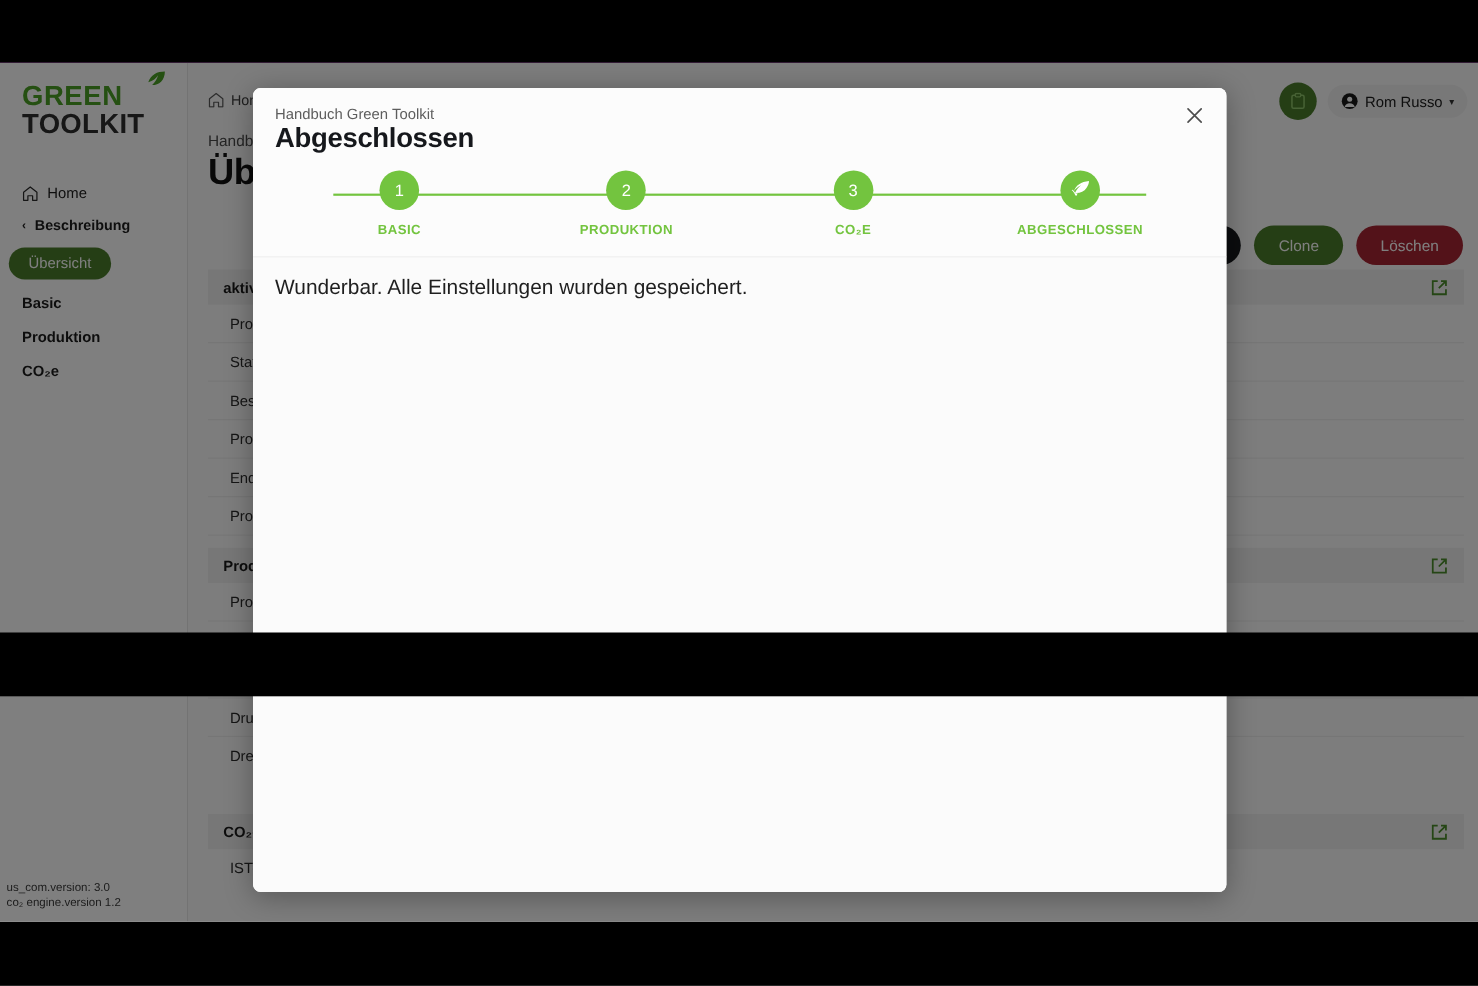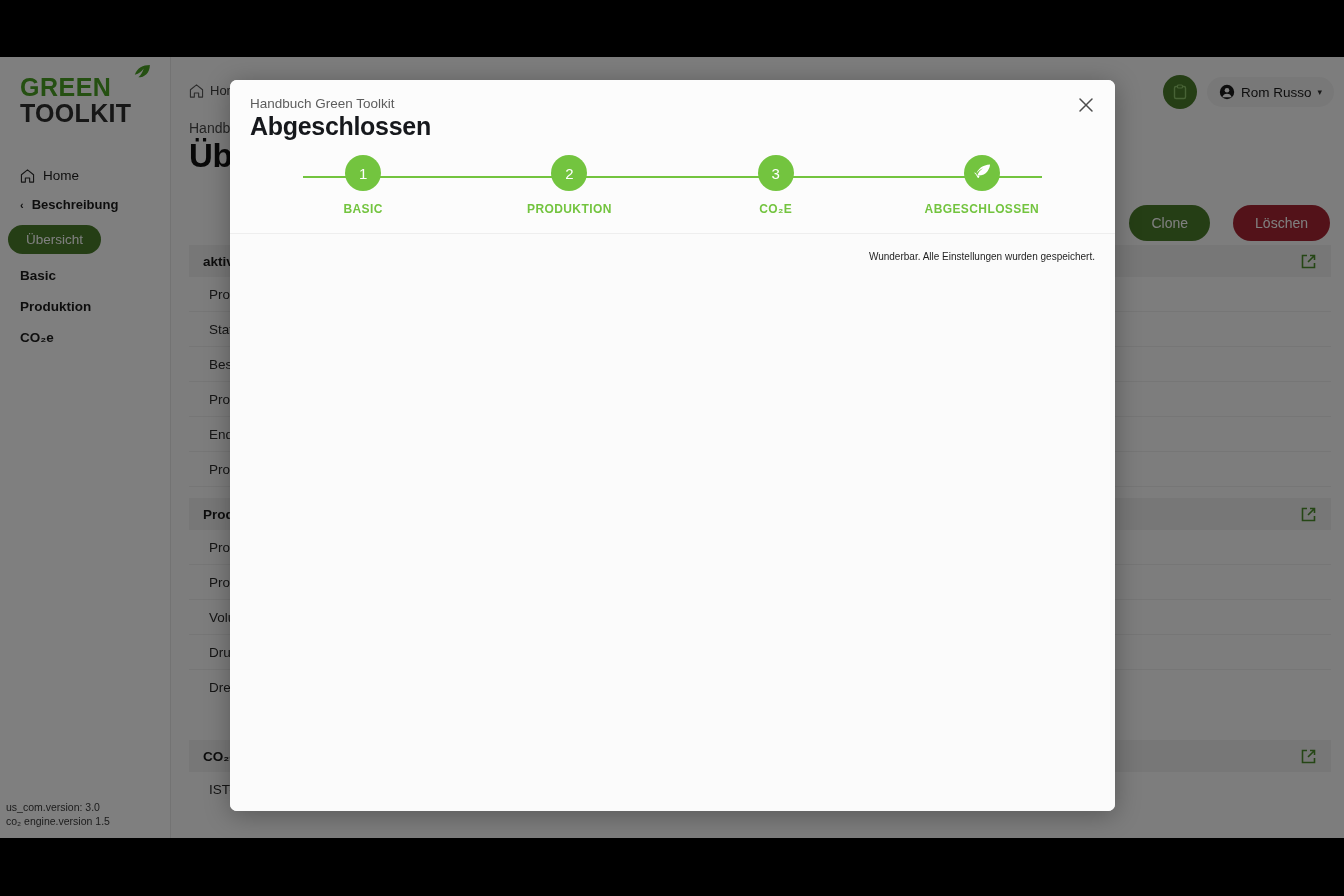--- a/index.html
+++ b/index.html
@@ -6,21 +6,21 @@
   * { box-sizing: border-box; margin: 0; padding: 0; }
   html, body {
     width: 1344px; height: 896px;
     background: #000;
     font-family: "Liberation Sans", sans-serif;
     overflow: hidden;
   }
 
   #viewport {
     position: relative;
-    width: 1344px; height: 896px;
+    width: 1344px; height: 633px;
     background: #a21caf;
   }
 
   
   .letterbox {
     position: absolute; left: 0; width: 1344px;
     background: #000; z-index: 60;
   }
   .letterbox.top { top: 0; height: 57px; }
   .letterbox.bottom { bottom: 0; height: 58px; }
@@ -124,21 +124,21 @@
   .user-chip {
     display: flex; align-items: center; gap: 6px;
     padding: 7px 12px; border-radius: 18px;
     background: #f0f0f0; font-size: 13.5px; color: #1a1a1a;
     font-weight: 500; cursor: pointer;
   }
   .caret { font-size: 9px; color: #333; }
 
   .action-row {
     position: absolute; right: 14px; top: 148px;
-    display: flex; align-items: flex-end; gap: 23px;
+    display: flex; align-items: flex-end; gap: 12px;
   }
   .btn {
     padding: 10px 22px; border-radius: 20px; border: none;
     font-size: 14px; cursor: pointer; font-family: inherit;
     white-space: nowrap;
   }
   .btn-dark { background: #16181c; color: #ffffff; }
   .btn-green { background: #4a7c2a; color: #ffffff; }
   .btn-red { background: #a62532; color: #ffffff; }
 
@@ -221,21 +221,21 @@
   }
   .step-label {
     margin-top: 11px; font-size: 12px; font-weight: bold;
     color: #73c43f; letter-spacing: .4px; text-transform: uppercase;
     white-space: nowrap;
   }
 
   .modal-body {
     flex: 1; background: #fbfbfb;
     padding: 17px 20px;
-    font-size: 10px; color: #1f1f1f; text-align: right;
+    font-size: 19px; color: #1f1f1f;
   }
 </style>
 </head>
 <body>
 
 <div id="viewport">
 
   <div id="app">
 
     <div id="sidebar">
@@ -262,21 +262,21 @@
 
         <div class="nav-pill">Übersicht</div>
 
         <div class="nav-sub">Basic</div>
         <div class="nav-sub">Produktion</div>
         <div class="nav-sub">CO₂e</div>
       </div>
 
       <div class="versions">
         <div>us_com.version: 3.0</div>
-        <div>co₂ engine.version 1.5</div>
+        <div>co₂ engine.version 1.2</div>
       </div>
     </div>
 
     <div id="main">
 
       <div class="breadcrumb">
         <svg class="home-icon" viewBox="0 0 16 15">
           <path d="M8 1L1.5 6.2V14h4.2V9.6h4.6V14h4.2V6.2z" fill="none" stroke="#5a5a5a" stroke-width="1.2" stroke-linejoin="round"></path>
         </svg>
         <span>Home</span>

